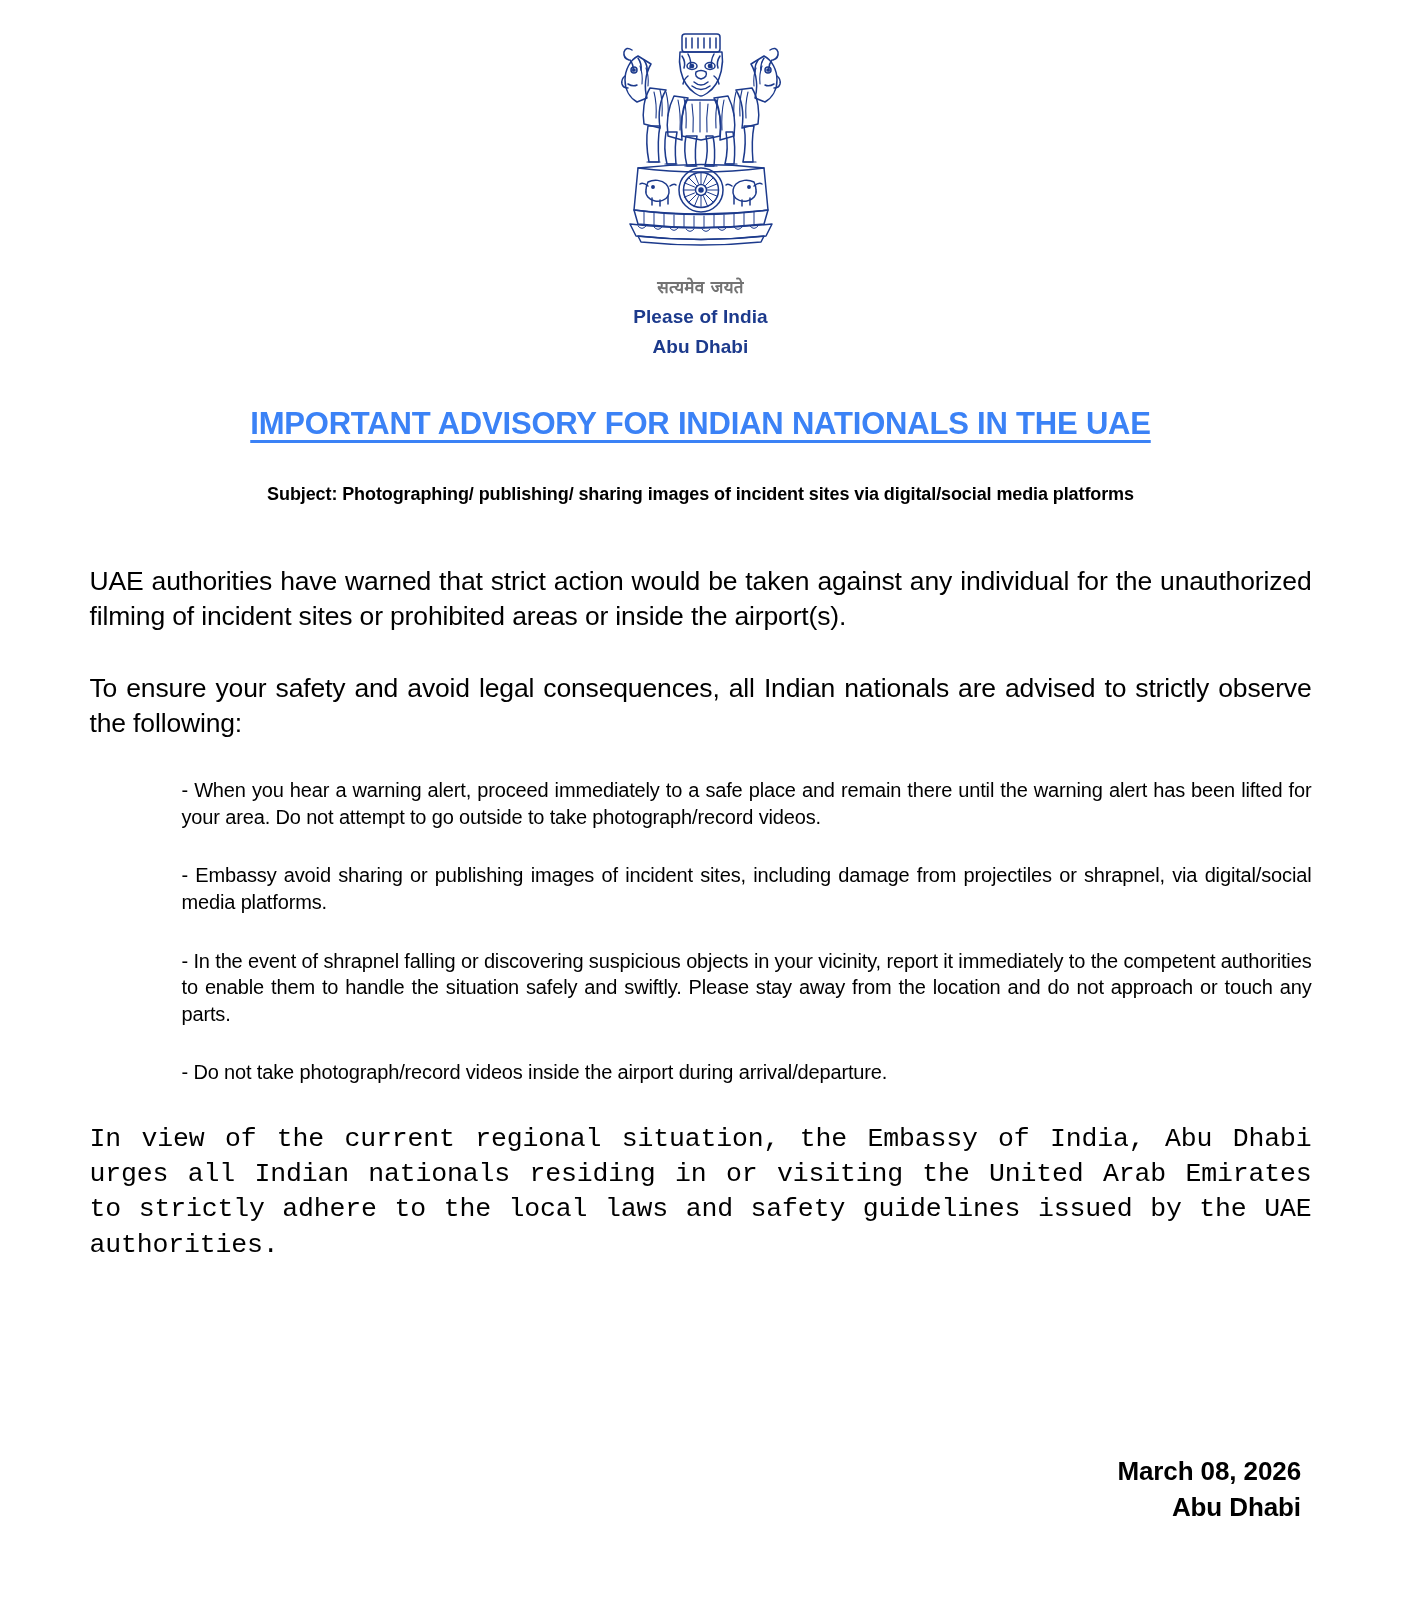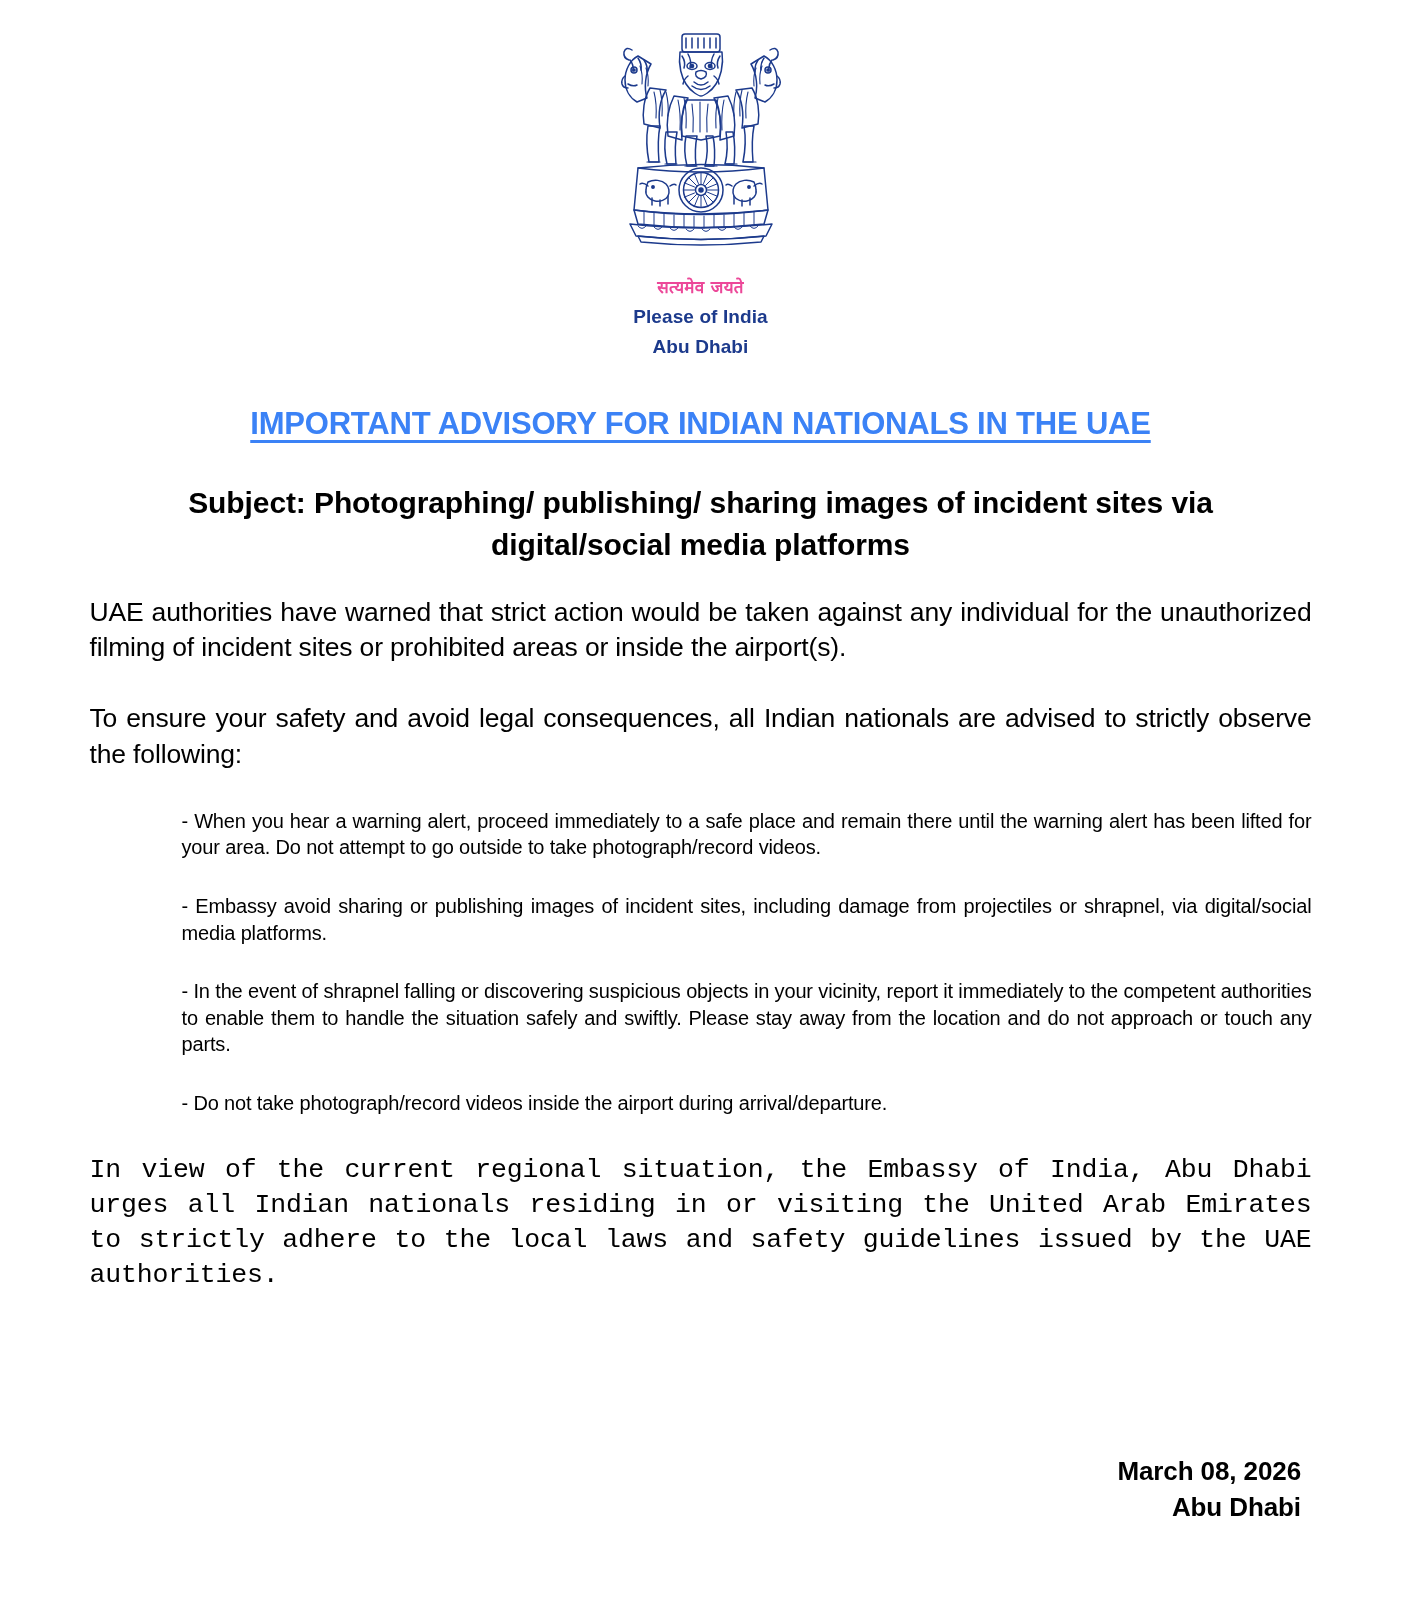--- a/index.html
+++ b/index.html
@@ -39,21 +39,21 @@
     justify-content: center;
   }
   .emblem-svg { display: block; }
 
   .motto {
     margin-top: 4px;
     font-family: "DejaVu Sans", sans-serif;
     font-size: 17px;
     font-weight: 600;
     letter-spacing: 0.3px;
-    color: #ec4899;
+    color: #737373;
     line-height: 1.1;
   }
   .org-line1 {
     margin-top: 9px;
     font-size: 19px;
     font-weight: 700;
     color: #1c3a8c;
     letter-spacing: 0.1px;
   }
   .org-line2 {
@@ -74,29 +74,29 @@
     text-decoration: underline;
     text-decoration-thickness: 3px;
     text-underline-offset: 6px;
     color: #3b82f6;
   }
 
   .subject {
     margin: 40px auto 0 auto;
     width: 1060px;
     text-align: center;
-    font-size: 30px;
+    font-size: 18px;
     font-weight: 700;
     line-height: 1.42;
     letter-spacing: -0.1px;
   }
 
   
   .body-block {
-    margin: 28px auto 0 auto;
+    margin: 57px auto 0 auto;
     width: 1222px;
   }
   .para {
     text-align: justify;
     font-size: 26.5px;
     line-height: 1.33;
     margin: 0 0 36px 0;
     letter-spacing: -0.15px;
   }
   .para:last-child { margin-bottom: 0; font-family: Liberation Mono, monospace; }

